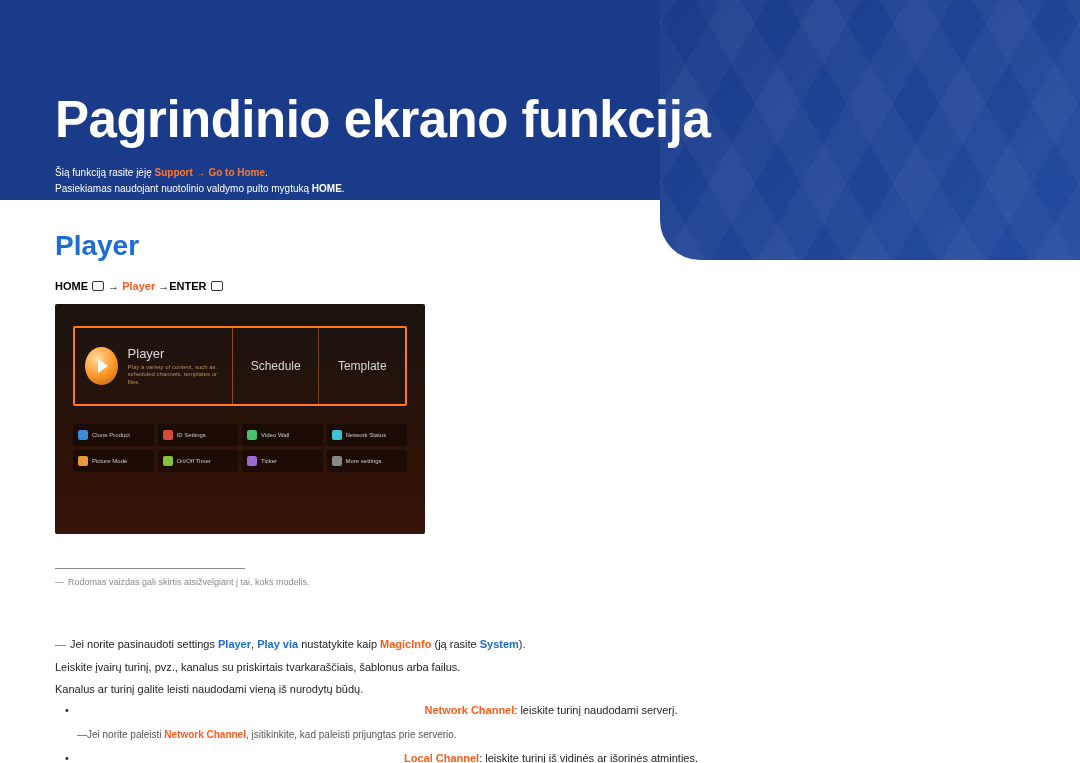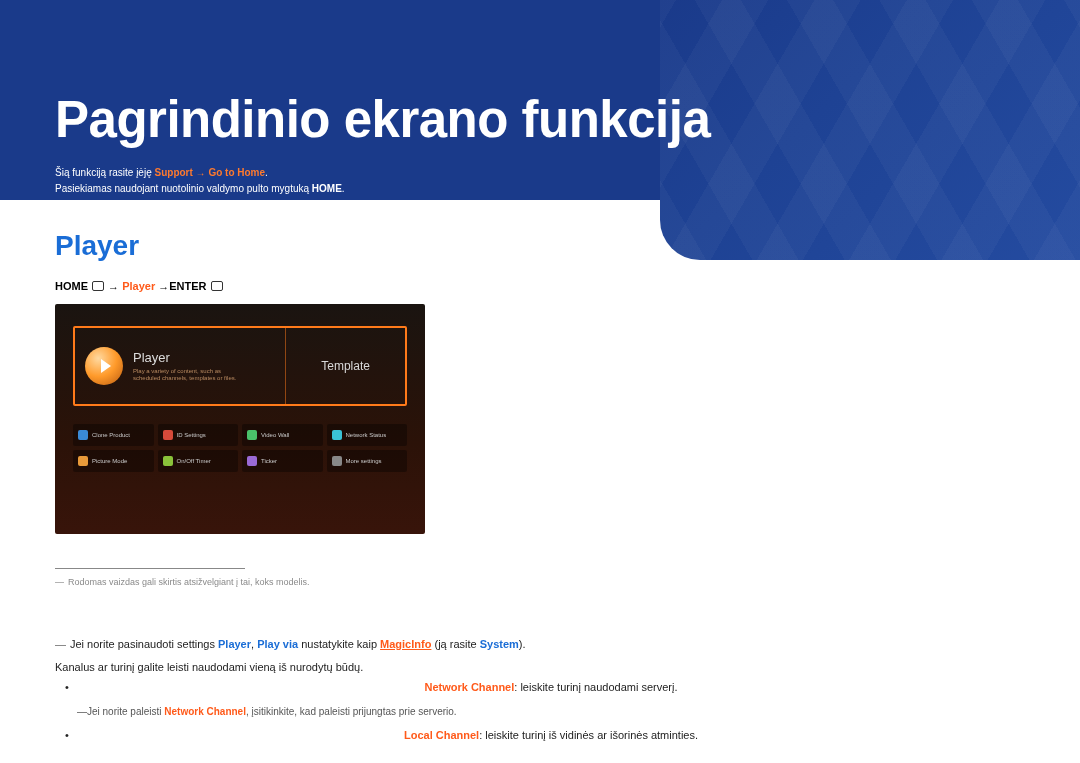--- a/index.html
+++ b/index.html
@@ -155,21 +155,21 @@
     margin: 34px 0 8px 0;
   }
   .footnote {
     font-size: 9px;
     color: #8a8a8a;
   }
   .footnote .dash { margin-right: 4px; }
 
   .right-note .dash { color:#666; margin-right:4px; }
   .right-note .hl-blue { color:#1a6dd6; font-weight:600; }
-  .right-note .hl-orange { color:#ff5a1a; font-weight:600;text-decoration:underline; }
+  .right-note .hl-orange { color:#ff5a1a; font-weight:600; }
   .bullet-list { margin: 2px 0 0 10px; text-align: center; }
   .bullet-list li { list-style: none; position:relative; padding-left:12px; margin-bottom:6px; }
   .bullet-list li::before { content:"•"; position:absolute; left:0; top:0; }
   .sub-note { margin-left: 22px; font-size:10px; color:#555; margin-bottom:6px; }
 </style>
 </head>
 <body>
 
 <div class="bg-pattern-left"></div>
 <div class="bg-pattern"></div>
@@ -192,20 +192,21 @@
 
     <div class="device">
       <div class="device-top">
         <div class="tile-player">
           <div class="play-icon"></div>
           <div class="tile-text">
             <div class="t-title">Player</div>
             <div class="t-sub">Play a variety of content, such as scheduled channels, templates or files.</div>
           </div>
         </div>
+        <div class="tile-simple">Schedule</div>
         <div class="tile-simple">Template</div>
       </div>
       <div class="device-grid" id="device-grid">
           <div class="grid-item">
             <span class="gi-icon c-blue"></span>
             <span>Clone Product</span>
           </div>
           <div class="grid-item">
             <span class="gi-icon c-red"></span>
             <span>ID Settings</span>
@@ -240,20 +241,21 @@
     <hr class="footnote-rule">
     <div class="footnote">
       <span class="dash">―</span><span>Rodomas vaizdas gali skirtis atsižvelgiant į tai, koks modelis.</span>
     </div>
   </div>
 
   <div class="col-right">
     <div class="right-note">
       <span class="dash">―</span><span>Jei norite pasinaudoti settings </span><span class="hl-blue">Player</span><span>, </span><span class="hl-blue">Play via</span><span> nustatykite kaip </span><span class="hl-orange">MagicInfo</span><span> (ją rasite </span><span class="hl-blue">System</span><span>).</span>
     </div>
+    <div style="margin-top:4px;">Leiskite įvairų turinį, pvz., kanalus su priskirtais tvarkaraščiais, šablonus arba failus.</div>
     <div style="margin-top:4px;">Kanalus ar turinį galite leisti naudodami vieną iš nurodytų būdų.</div>
 
     <ul class="bullet-list">
       <li>
         <span class="hl-orange" style="color:#ff5a1a;font-weight:600">Network Channel</span><span>: leiskite turinį naudodami serverį.</span>
       </li>
     </ul>
     <div class="sub-note">
       <span class="dash">―</span><span>Jei norite paleisti </span><span style="color:#ff5a1a;font-weight:600">Network Channel</span><span>, įsitikinkite, kad paleisti prijungtas prie serverio.</span>
     </div>

